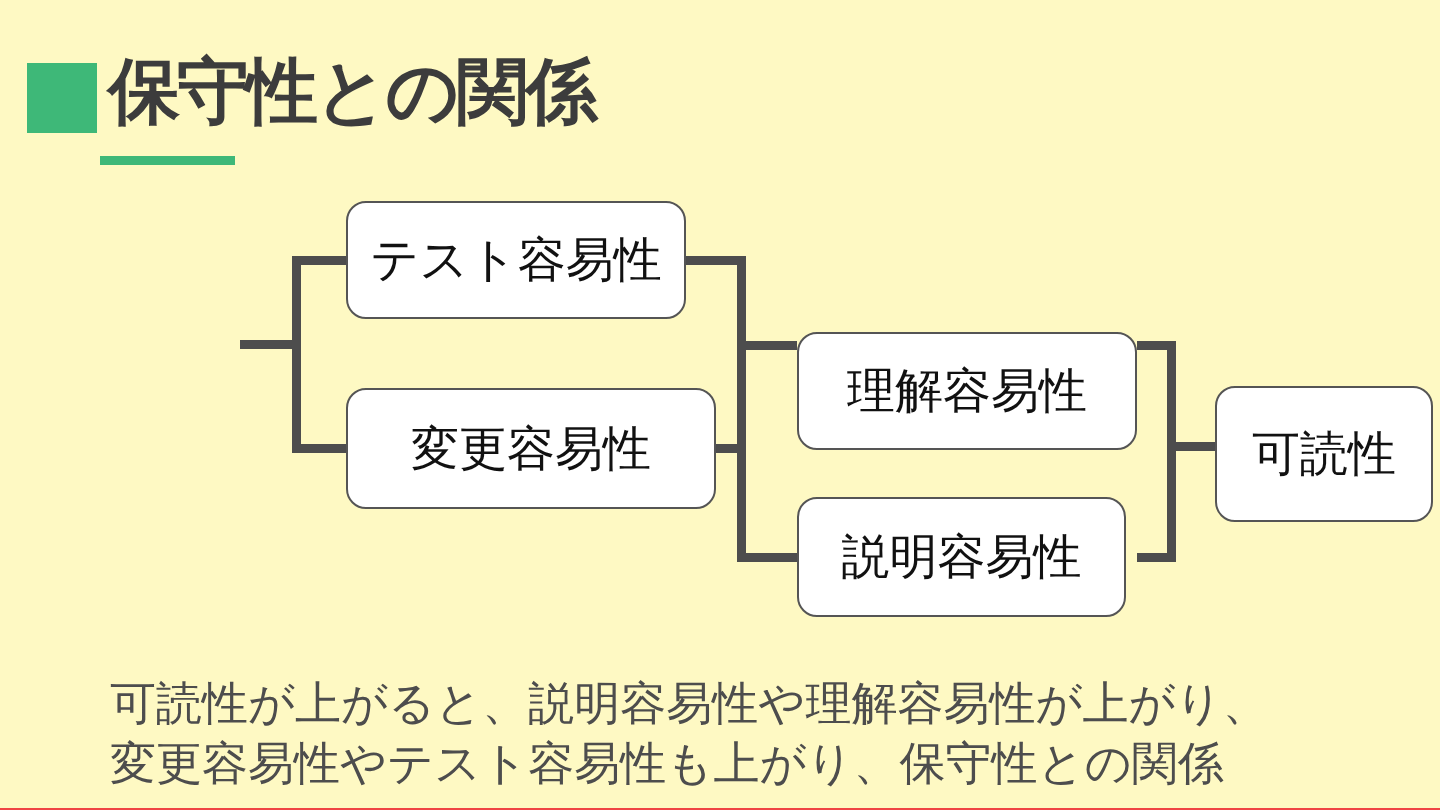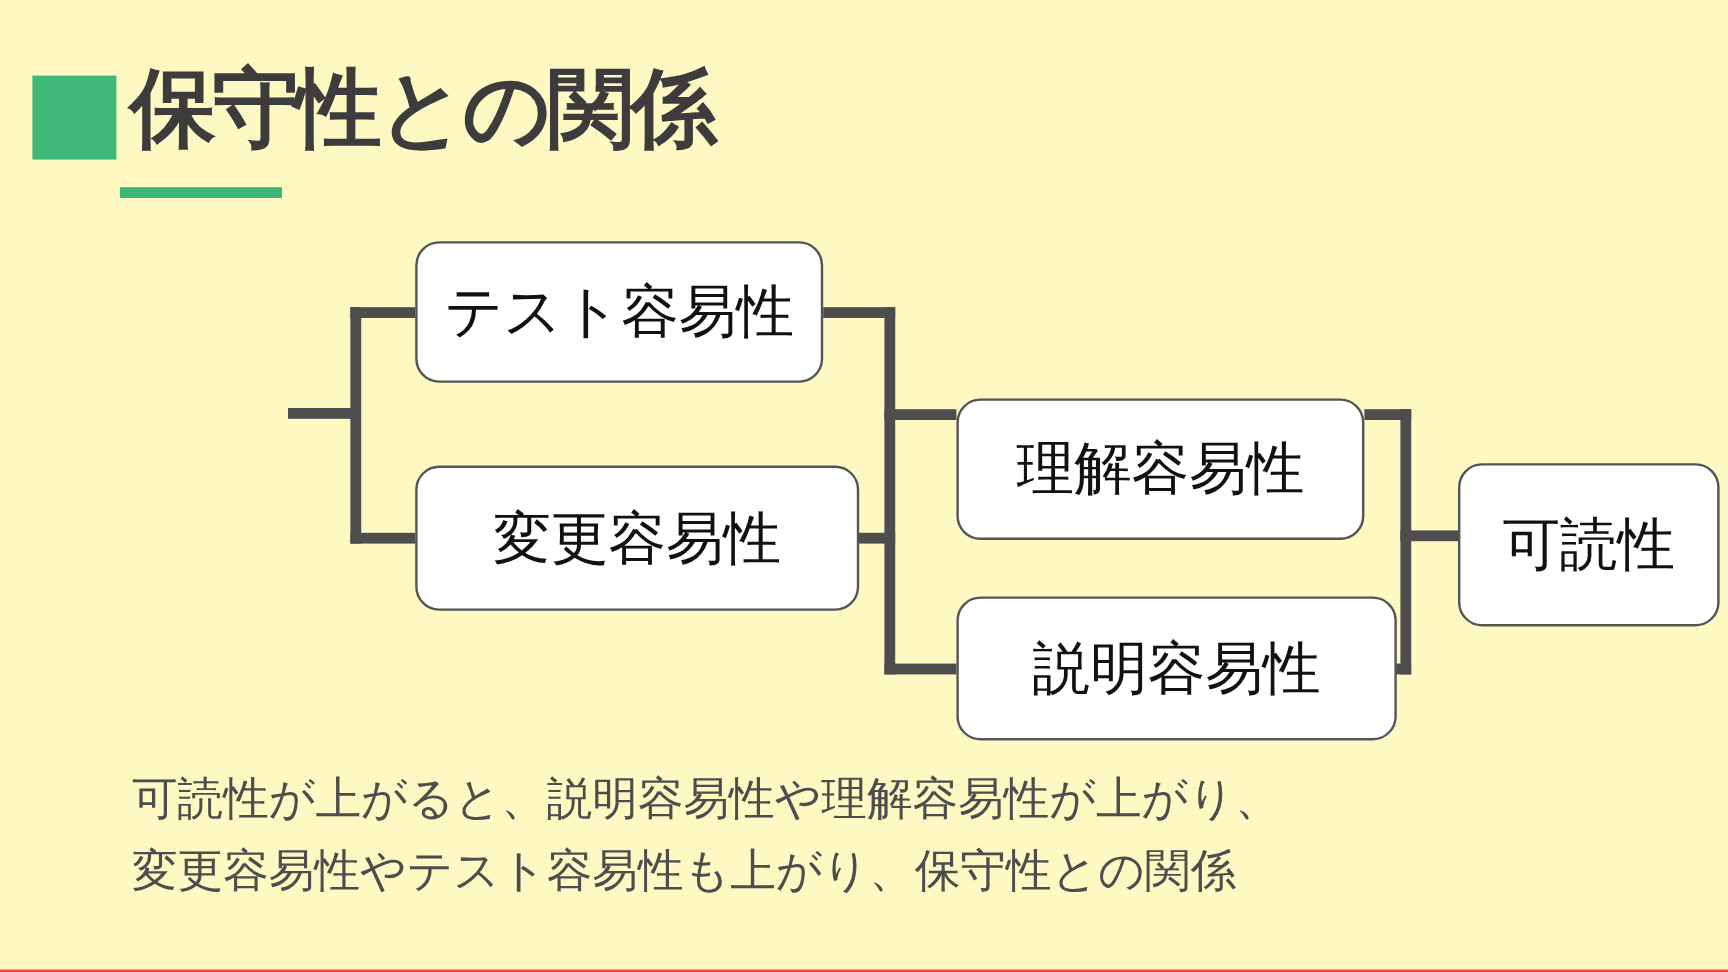--- a/index.html
+++ b/index.html
@@ -50,21 +50,21 @@
     border-radius:20px;
     display:flex;align-items:center;justify-content:center;
     font-size:48px;color:var(--node-text);
     white-space:nowrap;
     z-index:2;
   }
   #n-maintainability{left:28px;top:283px;width:212px;height:122px;}
   #n-testability{left:346px;top:201px;width:340px;height:118px;}
   #n-modifiability{left:346px;top:388px;width:370px;height:121px;}
   #n-understandability{left:797px;top:286px;width:340px;height:118px;margin-top:46px;}
-  #n-explainability{left:797px;top:497px;width:367px;height:120px;}
+  #n-explainability{left:797px;top:497px;width:329px;height:120px;}
   #n-readability{left:1215px;top:386px;width:218px;height:136px;}
 
   .edge{position:absolute;background:var(--connector);z-index:1;}
   
   .c1{left:240px;top:340px;width:60px;height:9px;}
   .c2{left:292px;top:256px;width:9px;height:197px;}
   .c3{left:292px;top:256px;width:54px;height:9px;}
   .c4{left:292px;top:444px;width:54px;height:9px;}
   
   .c5{left:686px;top:256px;width:60px;height:9px;}
@@ -73,22 +73,22 @@
   .c8{left:737px;top:341px;width:60px;height:9px;}
   .c9{left:737px;top:553px;width:60px;height:9px;}
   
   .c10{left:1137px;top:341px;width:39px;height:9px;}
   .c11{left:1137px;top:553px;width:39px;height:9px;}
   .c12{left:1167px;top:341px;width:9px;height:221px;}
   .c13{left:1167px;top:442px;width:48px;height:9px;}
 
   
   .caption{
-    position:absolute;left:110px;top:636px;
-    font-size:38px;line-height:60px;
+    position:absolute;left:110px;top:673px;
+    font-size:46px;line-height:60px;
     color:var(--caption-color);
     white-space:nowrap;
   }
 </style>
 </head>
 <body>
 
 <div class="slide">
 
   <div class="accent-square"></div>

